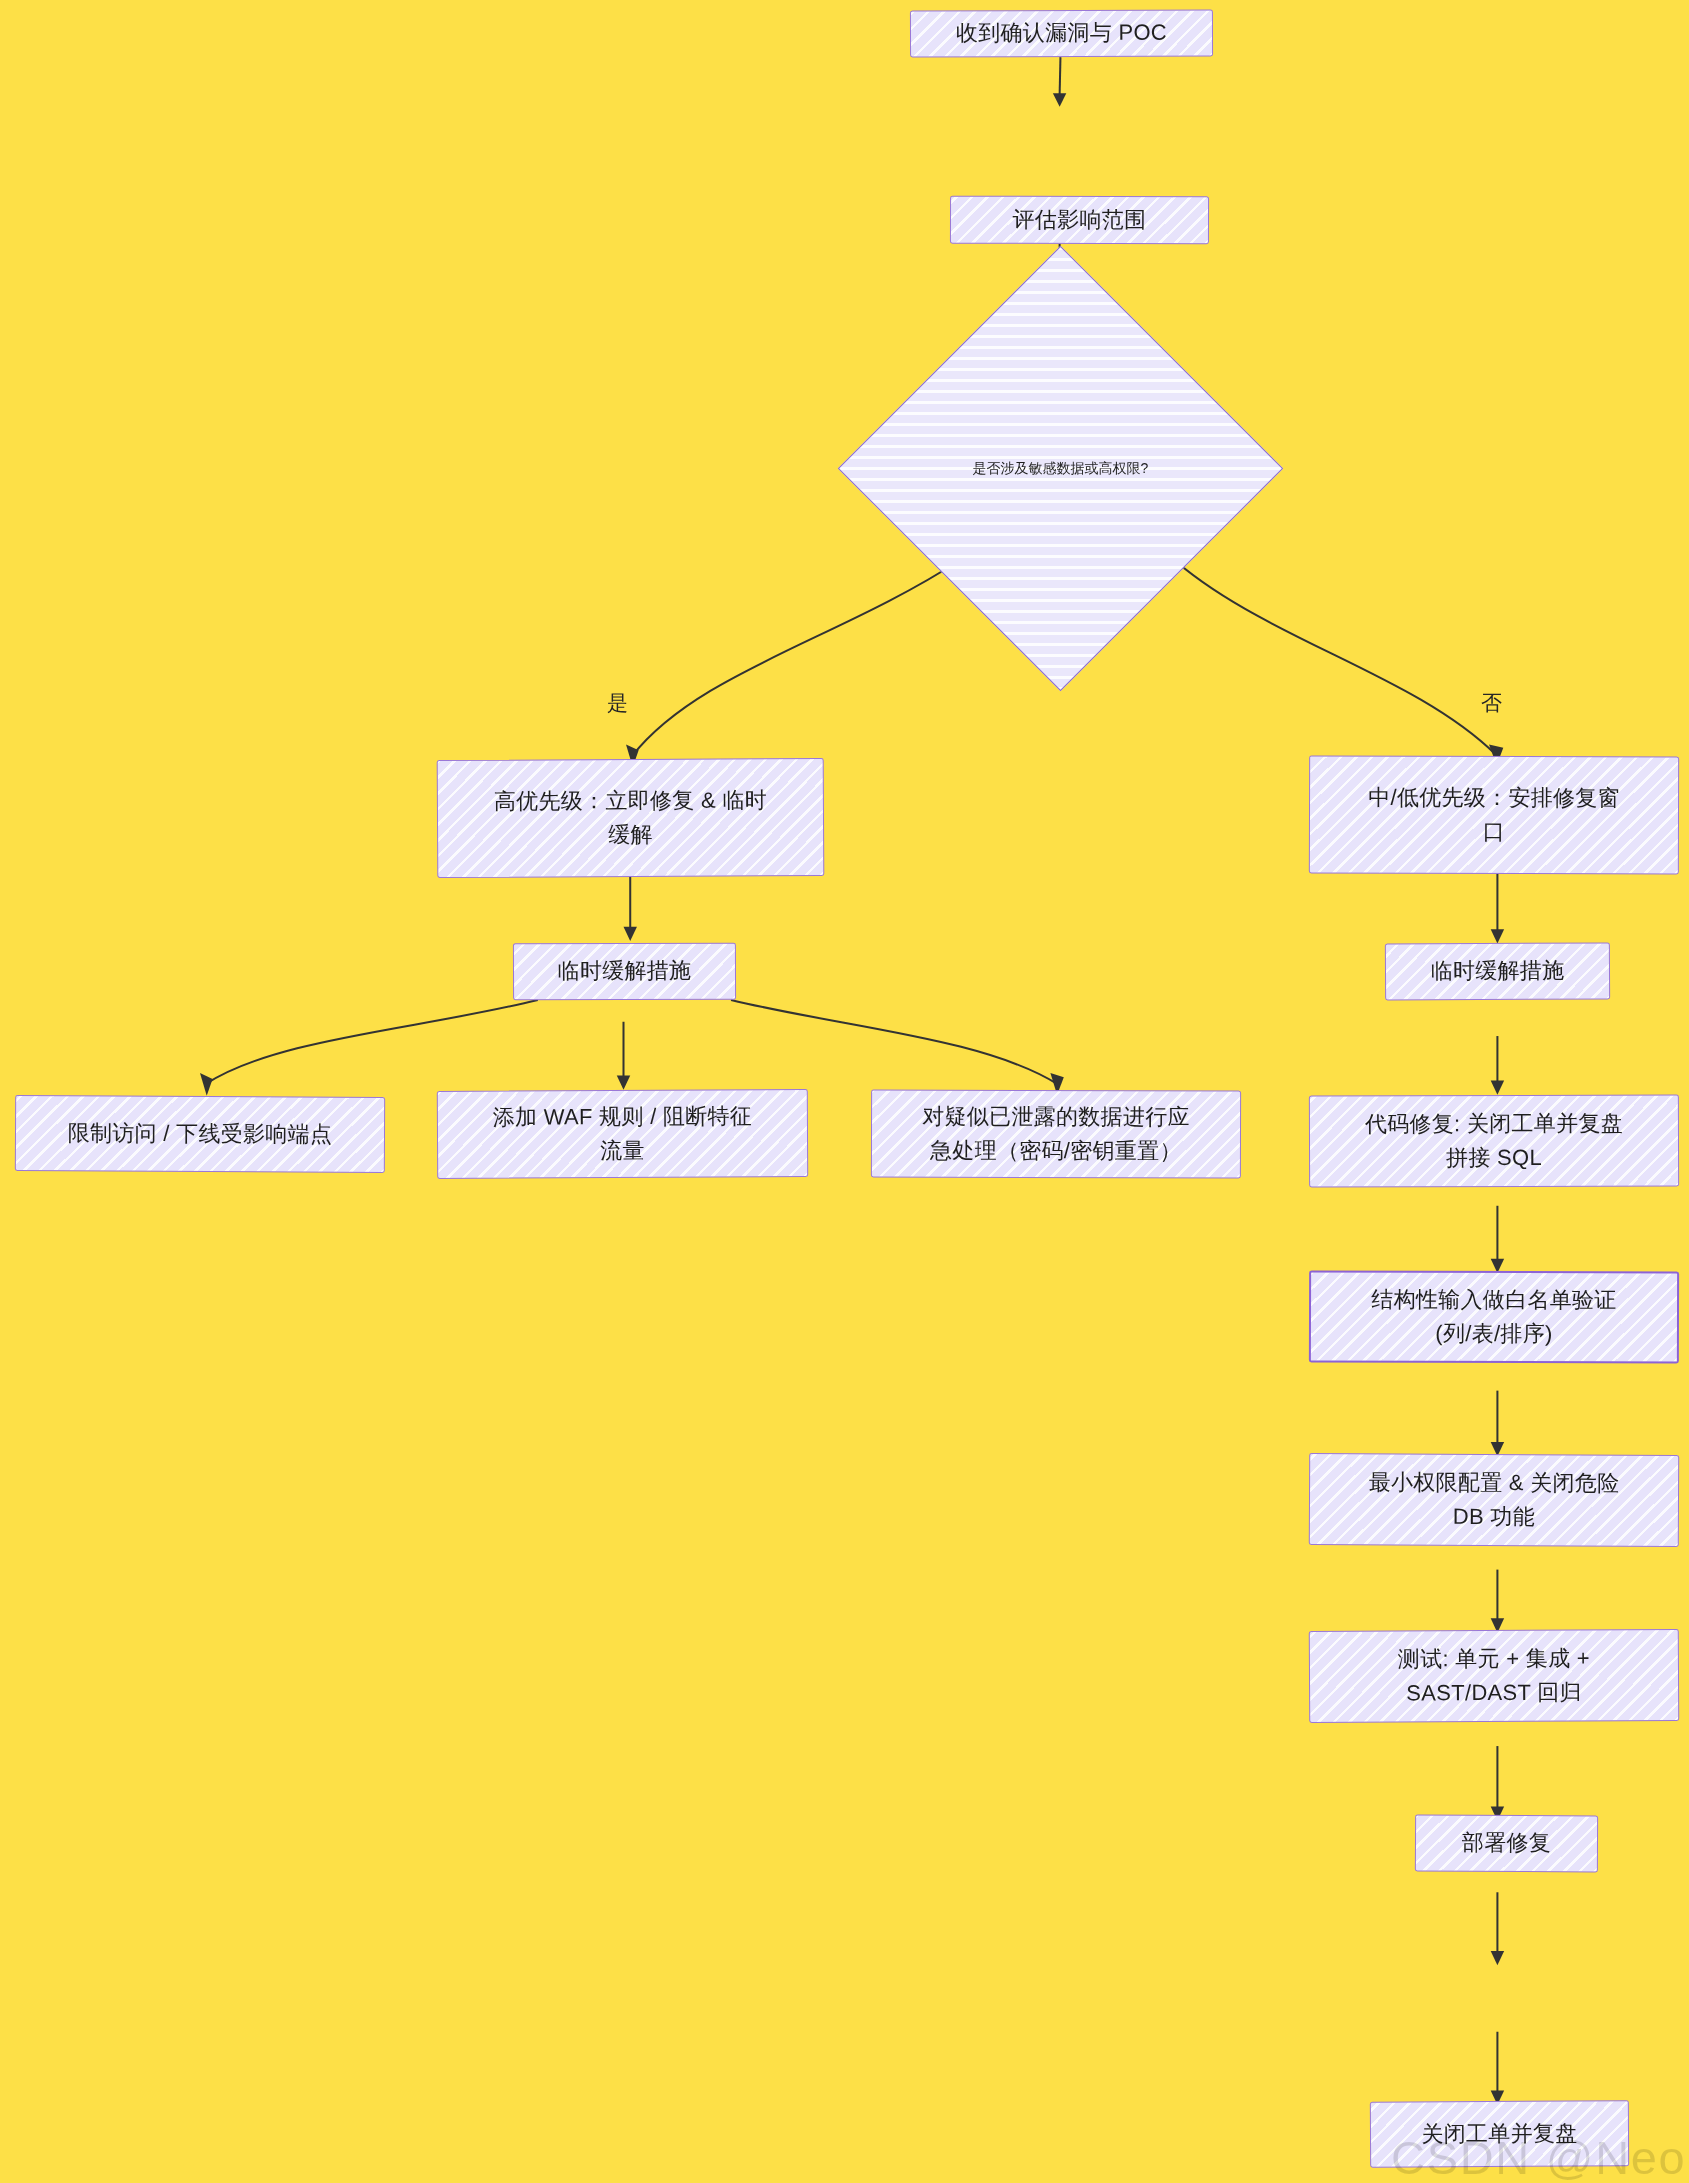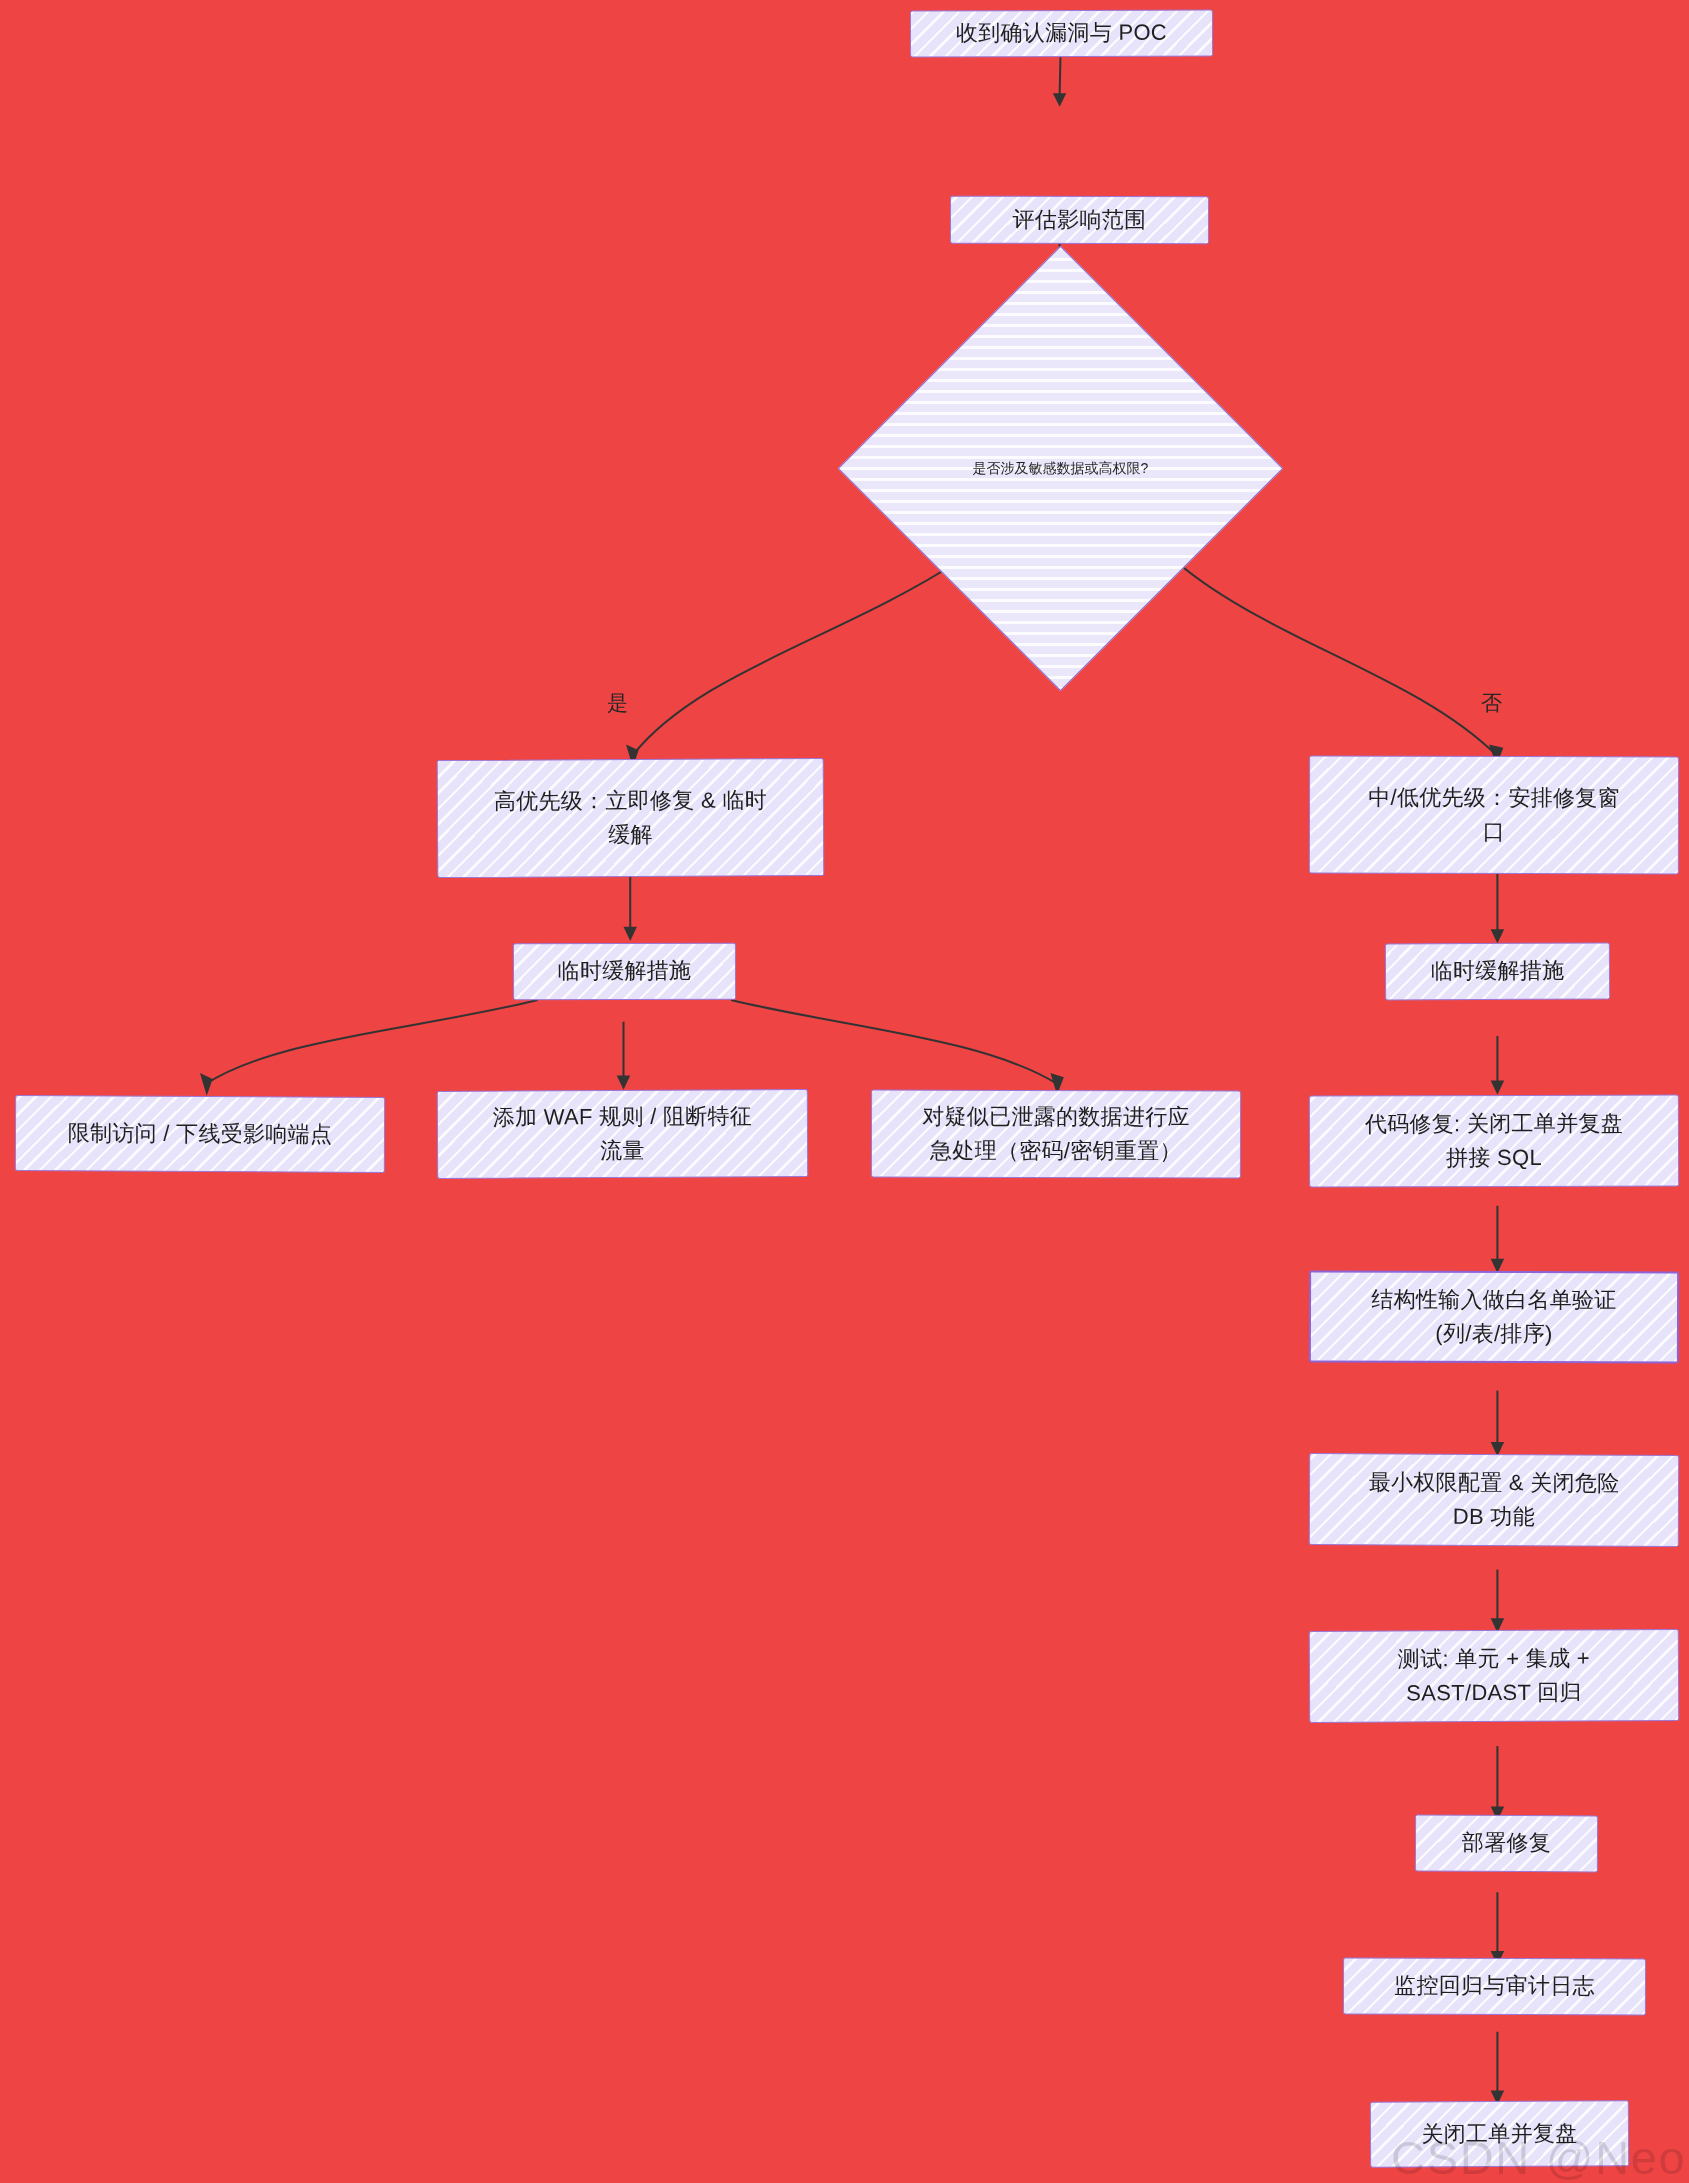--- a/index.html
+++ b/index.html
@@ -7,21 +7,21 @@
     padding: 0;
     background: #ffffff;
   }
   body {
     font-family: "Liberation Sans", "DejaVu Sans", sans-serif;
   }
   #stage {
     position: relative;
     width: 1689px;
     height: 2183px;
-    background: #ef4444;
+    background: #fde047;
     overflow: hidden;
   }
   
   .node {
     position: absolute;
     box-sizing: border-box;
     display: flex;
     align-items: center;
     justify-content: center;
     text-align: center;
@@ -233,23 +233,20 @@
 
   <div class="node skew-c" style="left:1309px; top:1630px; width:370px; height:92px;">
     <span class="label">测试: 单元 + 集成 +
 SAST/DAST 回归</span>
   </div>
 
   <div class="node skew-d" style="left:1403px; top:1815px; width:183px; height:57px;margin-left:12px;">
     <span class="label">部署修复</span>
   </div>
 
-  <div class="node skew-b" style="left:1343px; top:1958px; width:303px; height:57px;">
-    <span class="label">监控回归与审计日志</span>
-  </div>
 
   <div class="node skew-c" style="left:1370px; top:2101px; width:259px; height:66px;">
     <span class="label">关闭工单并复盘</span>
   </div>
 
   <div class="watermark" style="left:1391px; top:2130px;">CSDN @NeoLshu</div>
 
 </div>
 
 

